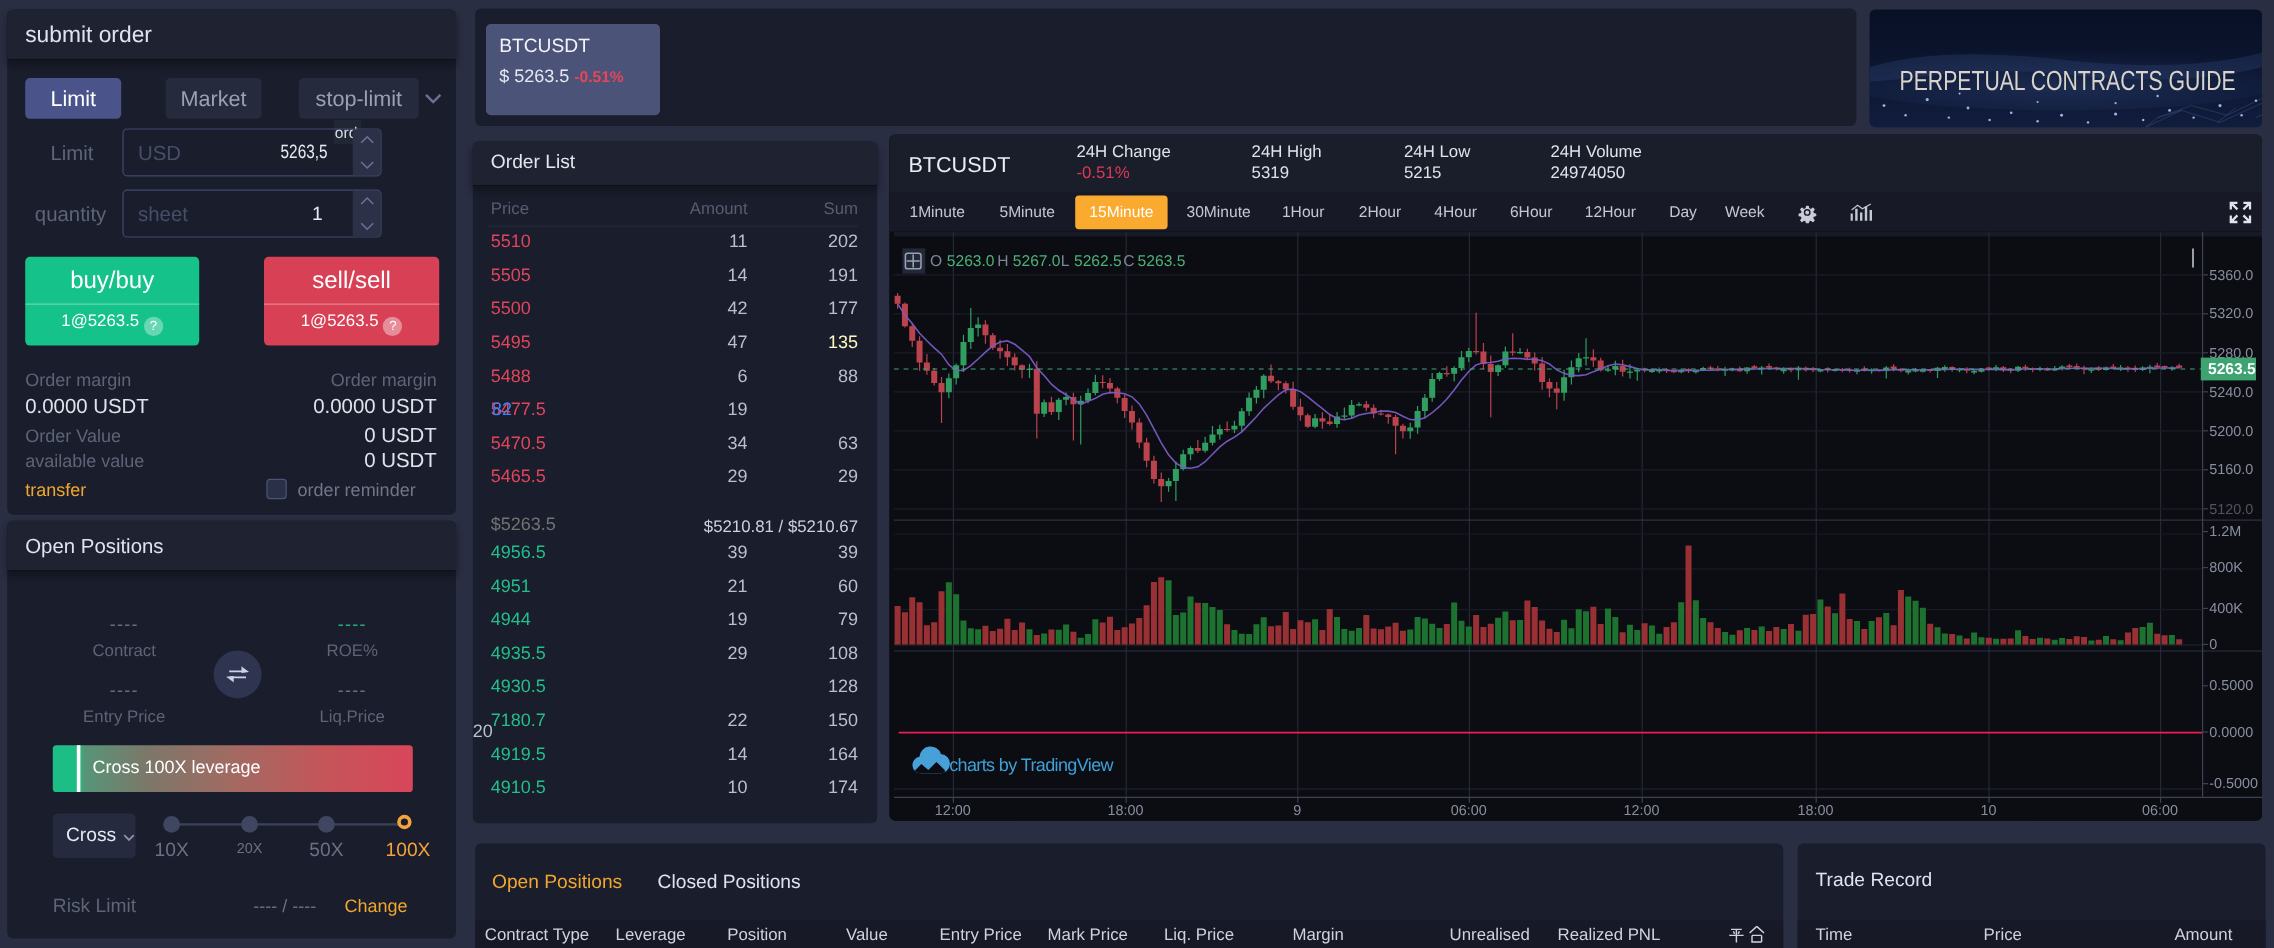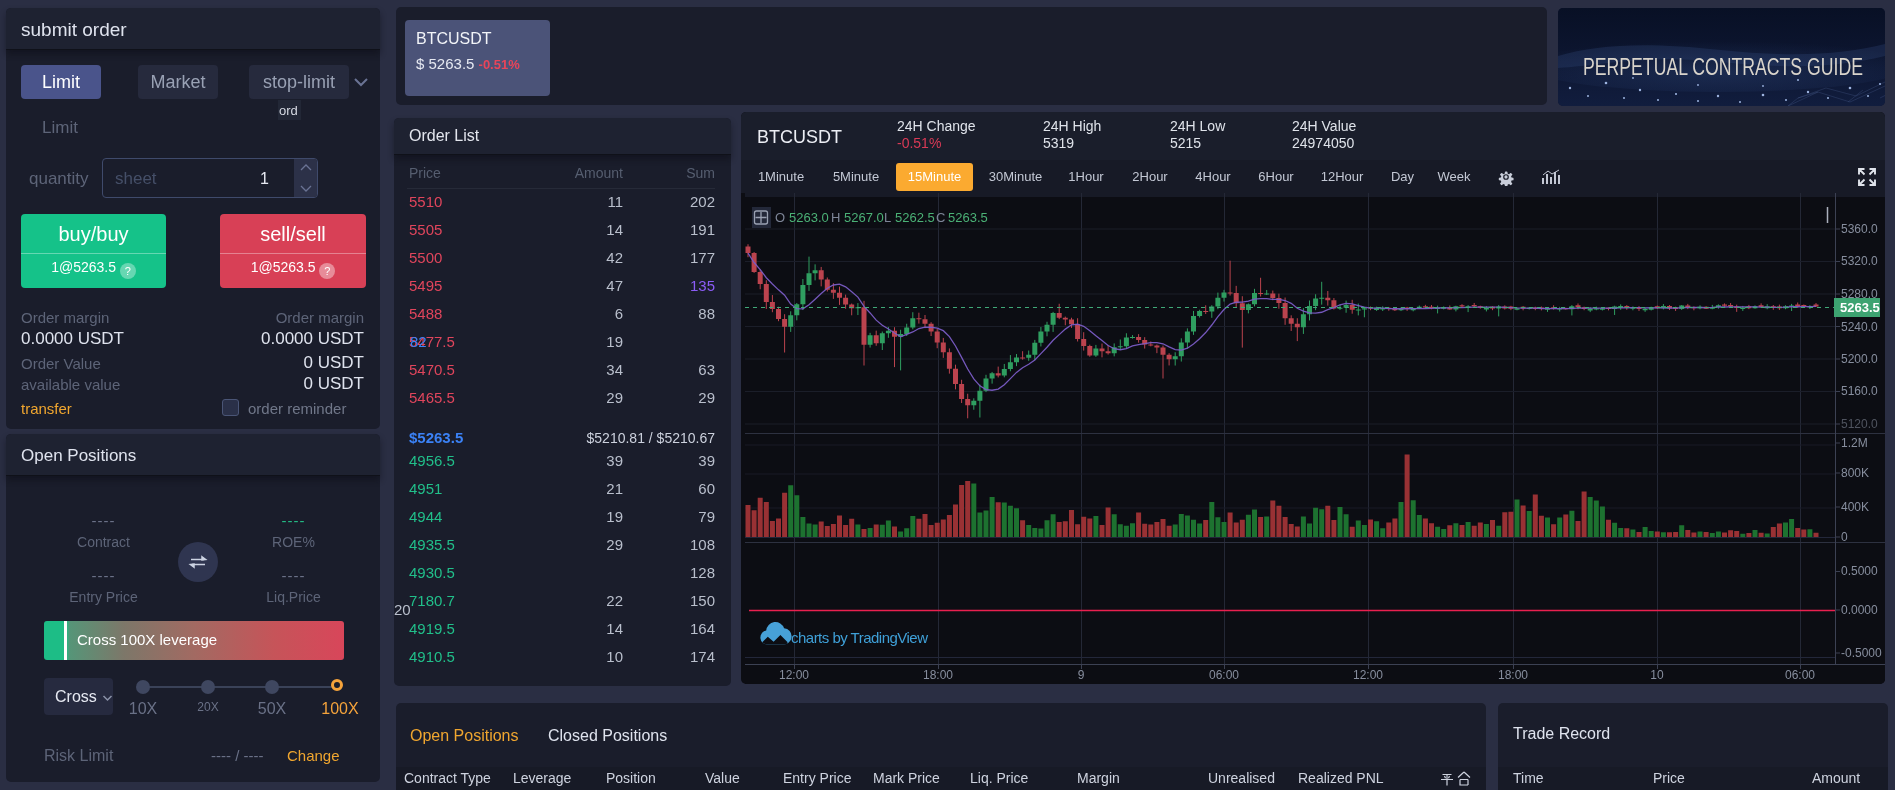--- a/index.html
+++ b/index.html
@@ -19,20 +19,31 @@
   <div class="abs" style="left:15px;top:57px;width:80px;height:34px;background:#4a548b;border-radius:4px;color:#fff;font-size:18px;text-align:center;line-height:34px;">Limit</div>
   <div class="abs" style="left:132px;top:57px;width:80px;height:34px;background:#262a3d;border-radius:4px;color:#99a1b4;font-size:18px;text-align:center;line-height:34px;">Market</div>
   <div class="abs" style="left:243px;top:57px;width:100px;height:34px;background:#262a3d;border-radius:4px;color:#99a1b4;font-size:18px;text-align:center;line-height:34px;">stop-limit</div>
   <svg class="abs" style="left:347px;top:68px" width="16" height="12" viewBox="0 0 16 12">
       <path d="M2 3l6 6 6-6" stroke="#6a7394" stroke-width="2" fill="none"></path>
     </svg>
   <div class="abs" style="left:272px;top:92px;width:23px;height:20px;background:#222736;"></div>
   <div class="abs" style="left:273px;top:95px;color:#d6dae3;font-size:13px;">ord</div>
 
   <div class="abs gray" style="left:36px;top:110px;font-size:17px;">Limit</div>
+  <div class="abs" style="left:96px;top:99px;width:216px;height:40px;border:1px solid #3f4a6b;border-radius:4px;">
+     <span class="abs" style="left:12px;top:10px;color:#454f68;font-size:17px;">USD</span>
+     <span class="abs" style="right:44px;top:11px;color:#e6e9f2;font-size:16px;transform:scaleX(0.8);transform-origin:right;">5263,5</span>
+     <div class="abs" style="right:0;top:0;width:23px;height:38px;background:#2c3148;border-radius:0 3px 3px 0;"></div>
+     <svg class="abs" style="right:4px;top:4px" width="14" height="10" viewBox="0 0 14 10">
+        <path d="M2 7l5-5 5 5" stroke="#6a7394" stroke-width="1.3" fill="none"></path>
+      </svg>
+     <svg class="abs" style="right:4px;bottom:4px" width="14" height="10" viewBox="0 0 14 10">
+        <path d="M2 3l5 5 5-5" stroke="#6a7394" stroke-width="1.3" fill="none"></path>
+      </svg>
+  </div>
   <div class="abs gray" style="left:23px;top:161px;font-size:17px;">quantity</div>
   <div class="abs" style="left:96px;top:150px;width:216px;height:40px;border:1px solid #3f4a6b;border-radius:4px;">
      <span class="abs" style="left:12px;top:10px;color:#454f68;font-size:17px;">sheet</span>
      <span class="abs" style="right:48px;top:11px;color:#e6e9f2;font-size:16px;">1</span>
      <div class="abs" style="right:0;top:0;width:23px;height:38px;background:#2c3148;border-radius:0 3px 3px 0;"></div>
      <svg class="abs" style="right:4px;top:4px" width="14" height="10" viewBox="0 0 14 10">
         <path d="M2 7l5-5 5 5" stroke="#6a7394" stroke-width="1.3" fill="none"></path>
       </svg>
      <svg class="abs" style="right:4px;bottom:4px" width="14" height="10" viewBox="0 0 14 10">
         <path d="M2 3l5 5 5-5" stroke="#6a7394" stroke-width="1.3" fill="none"></path>
@@ -177,34 +188,34 @@
 <div class="abs" style="left:0;top:75px;width:229px;text-align:right;font-size:15px;color:#b9bfcc;">11</div>
 <div class="abs" style="left:0;top:75px;width:321px;text-align:right;font-size:15px;color:#b9bfcc;">202</div>
 <div class="abs" style="left:15px;top:103px;font-size:15px;color:#e0455c;">5505</div>
 <div class="abs" style="left:0;top:103px;width:229px;text-align:right;font-size:15px;color:#b9bfcc;">14</div>
 <div class="abs" style="left:0;top:103px;width:321px;text-align:right;font-size:15px;color:#b9bfcc;padding-left:33px;">191</div>
 <div class="abs" style="left:15px;top:131px;font-size:15px;color:#e0455c;">5500</div>
 <div class="abs" style="left:0;top:131px;width:229px;text-align:right;font-size:15px;color:#b9bfcc;">42</div>
 <div class="abs" style="left:0;top:131px;width:321px;text-align:right;font-size:15px;color:#b9bfcc;">177</div>
 <div class="abs" style="left:15px;top:159px;font-size:15px;color:#e0455c;">5495</div>
 <div class="abs" style="left:0;top:159px;width:229px;text-align:right;font-size:15px;color:#b9bfcc;">47</div>
-<div class="abs" style="left:0;top:159px;width:321px;text-align:right;font-size:15px;color:#8b5cf6;">135</div>
+<div class="abs" style="left:0;top:159px;width:321px;text-align:right;font-size:15px;color:#fef9c3;">135</div>
 <div class="abs" style="left:15px;top:187px;font-size:15px;color:#e0455c;">5488</div>
 <div class="abs" style="left:0;top:187px;width:229px;text-align:right;font-size:15px;color:#b9bfcc;">6</div>
 <div class="abs" style="left:0;top:187px;width:321px;text-align:right;font-size:15px;color:#b9bfcc;">88</div>
 <div class="abs" style="left:15px;top:215px;font-size:15px;color:#e0455c;">5477.5</div>
 <div class="abs" style="left:0;top:215px;width:229px;text-align:right;font-size:15px;color:#b9bfcc;">19</div>
 <div class="abs" style="left:16px;top:215px;width:321px;text-align:left;font-size:15px;color:#3b82f6;">82</div>
 <div class="abs" style="left:15px;top:243px;font-size:15px;color:#e0455c;">5470.5</div>
 <div class="abs" style="left:0;top:243px;width:229px;text-align:right;font-size:15px;color:#b9bfcc;">34</div>
 <div class="abs" style="left:0;top:243px;width:321px;text-align:right;font-size:15px;color:#b9bfcc;">63</div>
 <div class="abs" style="left:15px;top:271px;font-size:15px;color:#e0455c;">5465.5</div>
 <div class="abs" style="left:0;top:271px;width:229px;text-align:right;font-size:15px;color:#b9bfcc;">29</div>
 <div class="abs" style="left:0;top:271px;width:321px;text-align:right;font-size:15px;color:#b9bfcc;">29</div>
-<div class="abs" style="left:15px;top:311px;font-size:15px;font-weight:bold;color:#3b82f6;">$5263.5</div>
+<div class="abs" style="left:15px;top:311px;font-size:15px;font-weight:normal;color:#737373;">$5263.5</div>
 <div class="abs" style="left:0;top:312px;width:321px;text-align:right;font-size:14px;color:#ccd1dd;">$5210.81 / $5210.67</div>
 <div class="abs" style="left:15px;top:334px;font-size:15px;color:#21bf8a;">4956.5</div>
 <div class="abs" style="left:0;top:334px;width:229px;text-align:right;font-size:15px;color:#b9bfcc;">39</div>
 <div class="abs" style="left:0;top:334px;width:321px;text-align:right;font-size:15px;color:#b9bfcc;">39</div>
 <div class="abs" style="left:15px;top:362px;font-size:15px;color:#21bf8a;">4951</div>
 <div class="abs" style="left:0;top:362px;width:229px;text-align:right;font-size:15px;color:#b9bfcc;">21</div>
 <div class="abs" style="left:0;top:362px;width:321px;text-align:right;font-size:15px;color:#b9bfcc;">60</div>
 <div class="abs" style="left:15px;top:390px;font-size:15px;color:#21bf8a;">4944</div>
 <div class="abs" style="left:0;top:390px;width:229px;text-align:right;font-size:15px;color:#b9bfcc;">19</div>
 <div class="abs" style="left:0;top:390px;width:321px;text-align:right;font-size:15px;color:#b9bfcc;">79</div>
@@ -226,21 +237,21 @@
 </div>
 <div class="panel" style="left:741px;top:112px;width:1144px;height:572px;overflow:hidden;background:#0c0d13;">
 <div class="abs" style="left:0;top:0;width:1144px;height:48px;background:#1a1e2b;"></div>
 <div class="abs" style="left:16px;top:15px;color:#eceef4;font-size:18px;">BTCUSDT</div>
 <div class="abs" style="left:156px;top:6px;color:#dfe3ea;font-size:14px;">24H Change</div>
 <div class="abs" style="left:156px;top:23px;color:#d93a56;font-size:14px;">-0.51%</div>
 <div class="abs" style="left:302px;top:6px;color:#dfe3ea;font-size:14px;">24H High</div>
 <div class="abs" style="left:302px;top:23px;color:#dfe3ea;font-size:14px;">5319</div>
 <div class="abs" style="left:429px;top:6px;color:#dfe3ea;font-size:14px;">24H Low</div>
 <div class="abs" style="left:429px;top:23px;color:#dfe3ea;font-size:14px;">5215</div>
-<div class="abs" style="left:551px;top:6px;color:#dfe3ea;font-size:14px;">24H Value</div>
+<div class="abs" style="left:551px;top:6px;color:#dfe3ea;font-size:14px;">24H Volume</div>
 <div class="abs" style="left:551px;top:23px;color:#dfe3ea;font-size:14px;">24974050</div>
 <div class="abs" style="left:0;top:48px;width:1144px;height:33px;background:#171a26;"></div>
 <div class="abs" style="left:11px;top:51px;width:58px;height:28px;color:#c3c8d4;font-size:13px;text-align:center;line-height:28px;">1Minute</div>
 <div class="abs" style="left:86px;top:51px;width:58px;height:28px;color:#c3c8d4;font-size:13px;text-align:center;line-height:28px;">5Minute</div>
 <div class="abs" style="left:155px;top:51px;width:77px;height:28px;background:#fbaa30;border-radius:3px;color:#fff;font-size:13px;text-align:center;line-height:28px;">15Minute</div>
 <div class="abs" style="left:243px;top:51px;width:63px;height:28px;color:#c3c8d4;font-size:13px;text-align:center;line-height:28px;">30Minute</div>
 <div class="abs" style="left:319px;top:51px;width:52px;height:28px;color:#c3c8d4;font-size:13px;text-align:center;line-height:28px;">1Hour</div>
 <div class="abs" style="left:383px;top:51px;width:52px;height:28px;color:#c3c8d4;font-size:13px;text-align:center;line-height:28px;">2Hour</div>
 <div class="abs" style="left:446px;top:51px;width:52px;height:28px;color:#c3c8d4;font-size:13px;text-align:center;line-height:28px;">4Hour</div>
 <div class="abs" style="left:509px;top:51px;width:52px;height:28px;color:#c3c8d4;font-size:13px;text-align:center;line-height:28px;">6Hour</div>

